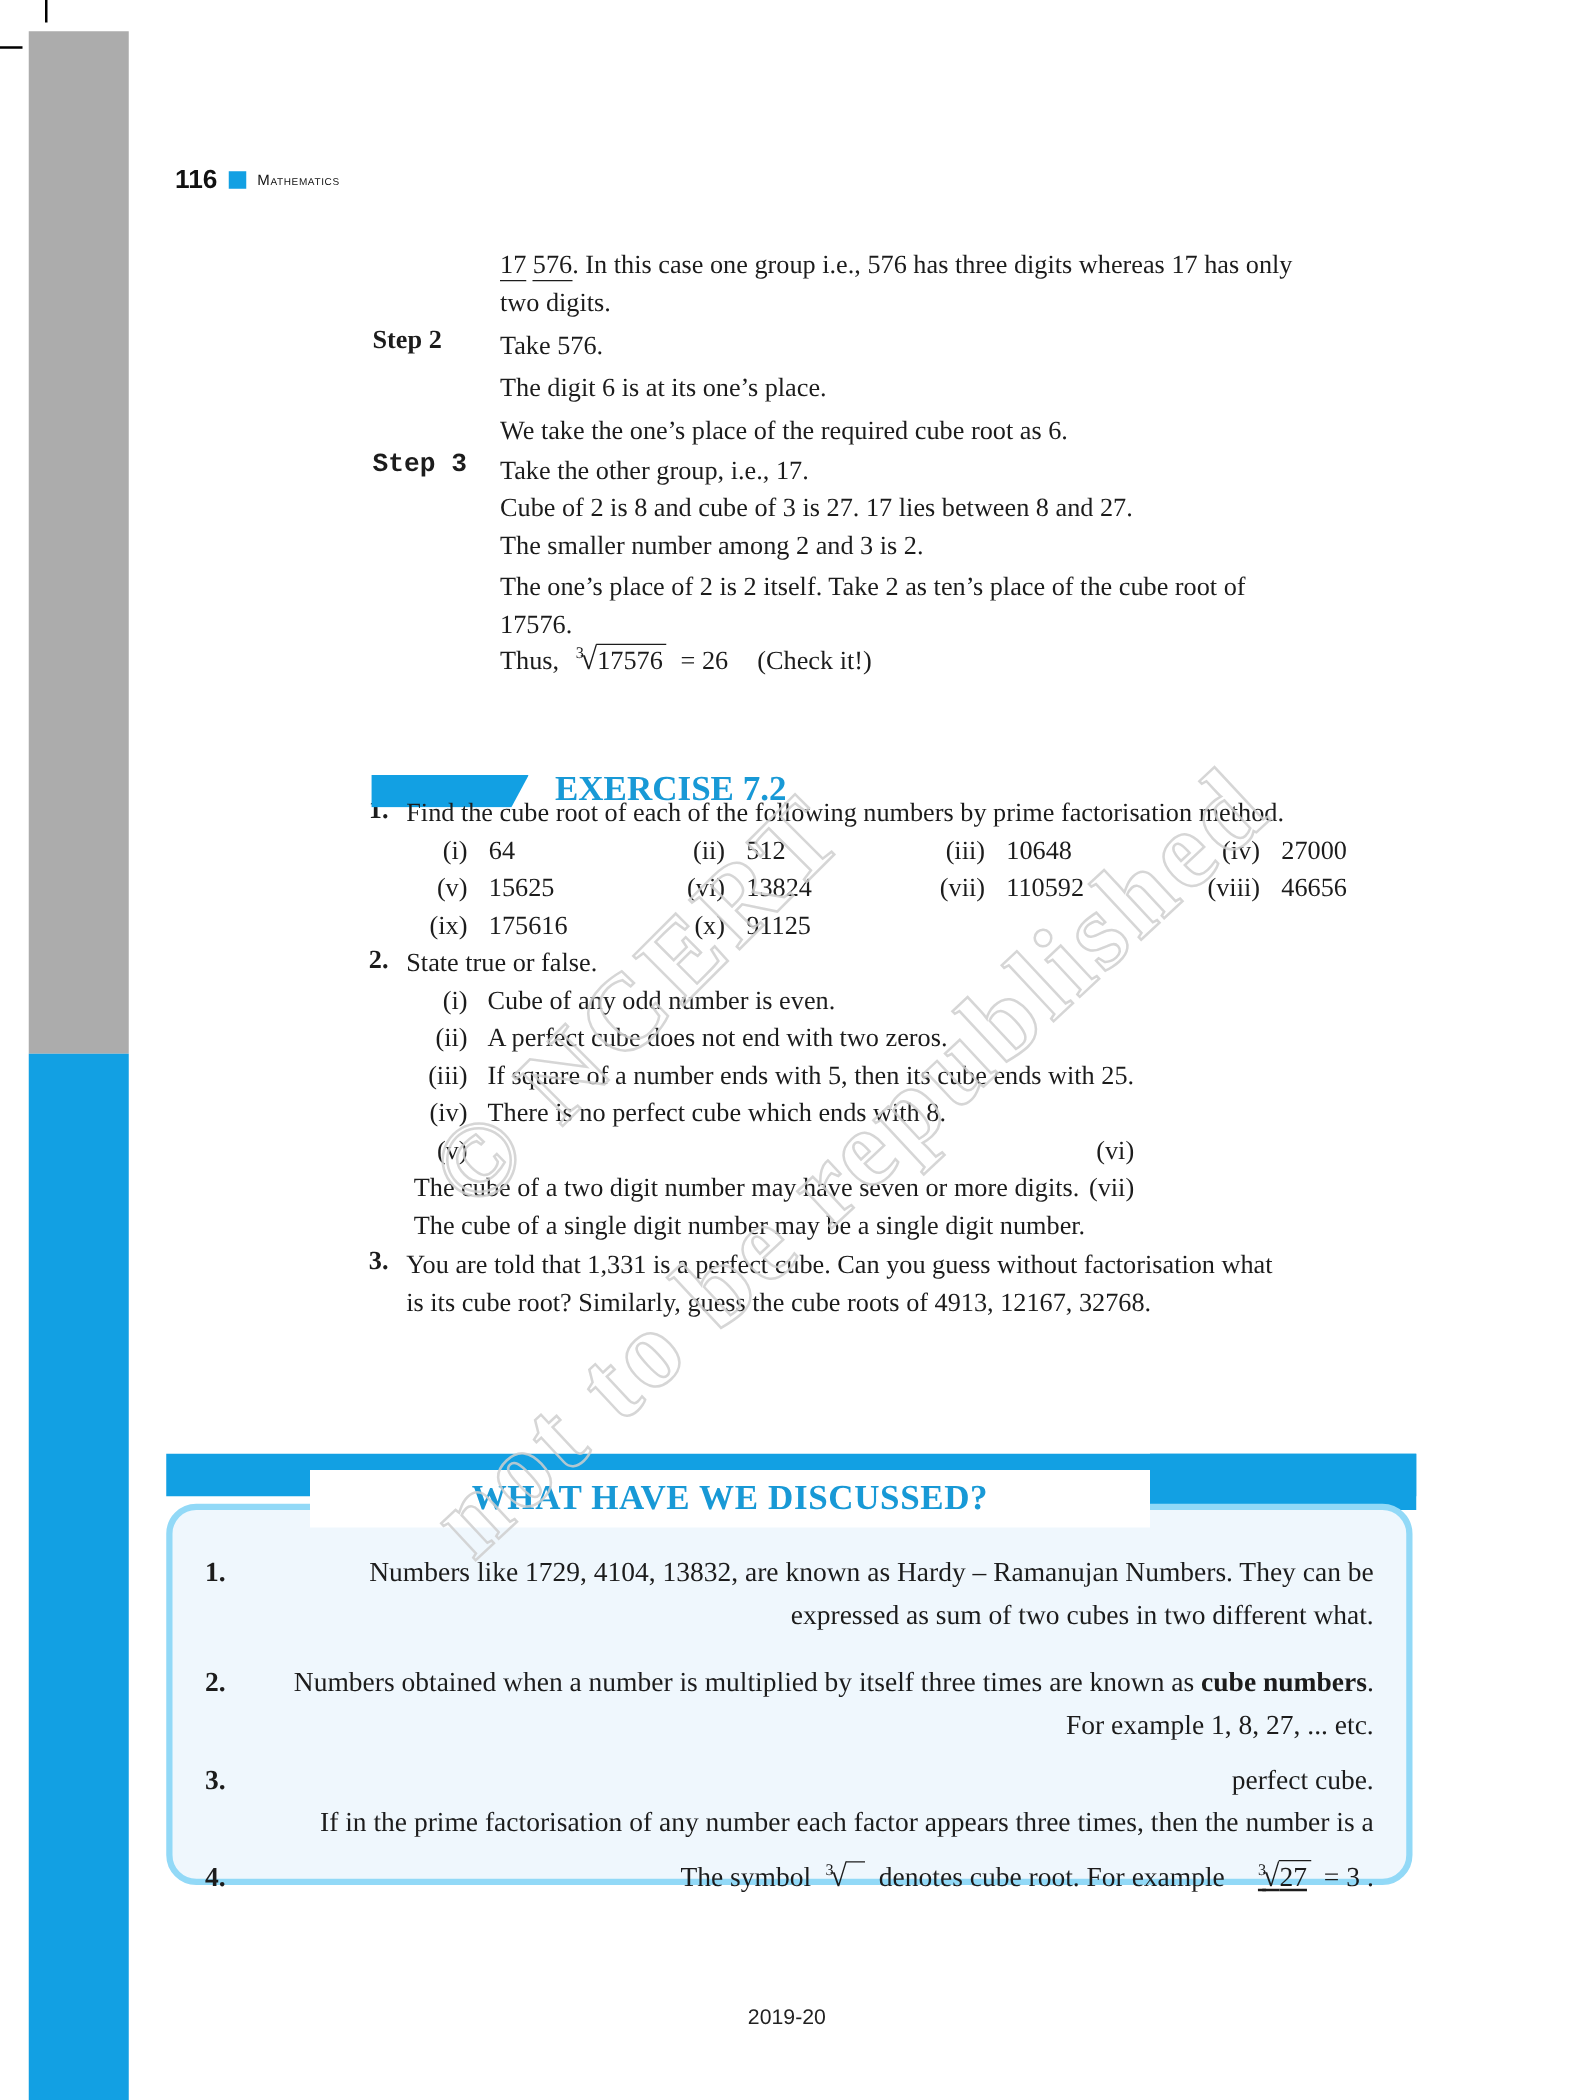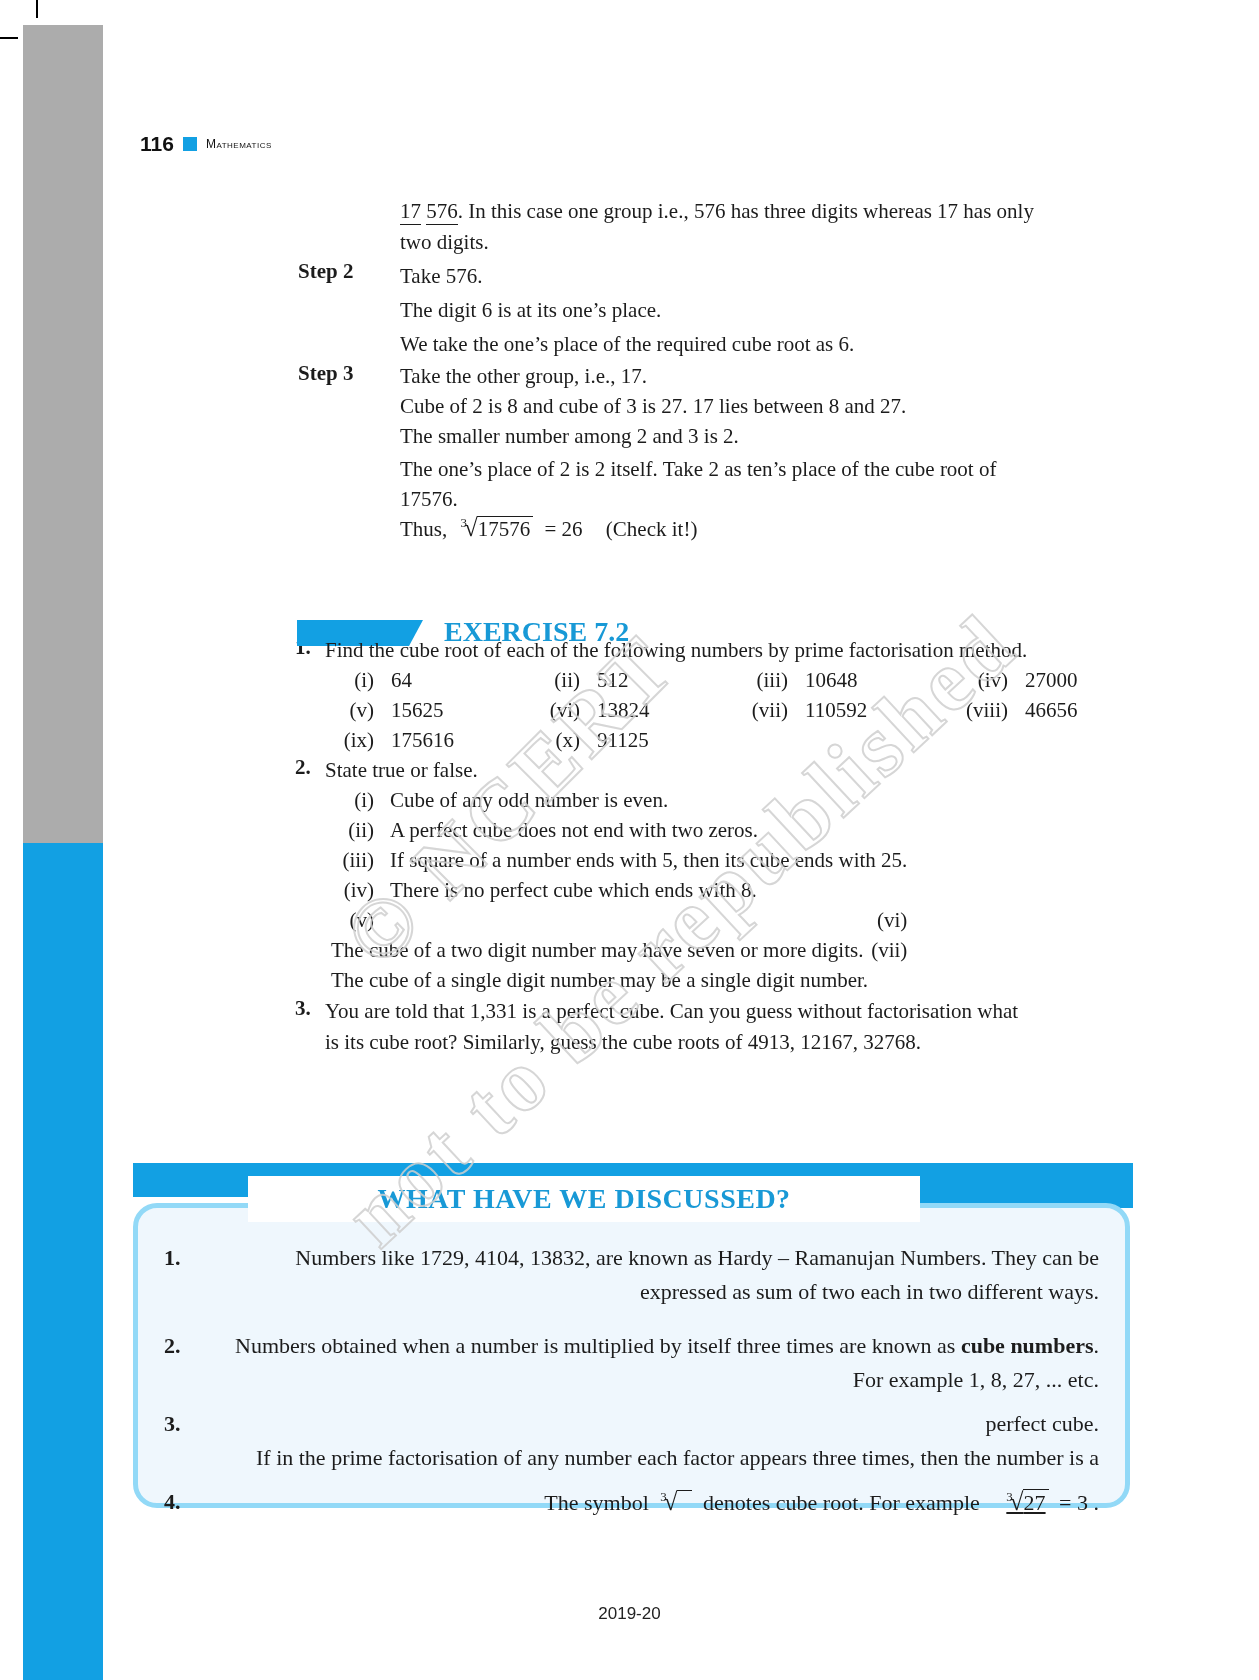--- a/index.html
+++ b/index.html
@@ -120,21 +120,21 @@
     <div class="ln">two digits.</div>
   </div>
 
   <div class="abs step-label" style="left:298px;top:259px;">Step 2</div>
   <div class="abs body-text" style="left:400px;top:259px;line-height:34px;">
     <div class="ln">Take 576.</div>
     <div class="ln">The digit 6 is at its one’s place.</div>
     <div class="ln">We take the one’s place of the required cube root as 6.</div>
   </div>
 
-  <div class="abs step-label" style="left:298px;top:361px;">Step 3</div>
+  <div class="abs step-label" style="left:298px;top:361px;font-family:Liberation Mono, monospace;">Step 3</div>
   <div class="abs body-text step-lines" style="left:400px;top:361px;">
     <div class="ln">Take the other group, i.e., 17.</div>
     <div class="ln">Cube of 2 is 8 and cube of 3 is 27. 17 lies between 8 and 27.</div>
     <div class="ln">The smaller number among 2 and 3 is 2.</div>
     <div class="ln mt3">The one’s place of 2 is 2 itself. Take 2 as ten’s place of the cube root of</div>
     <div class="ln">17576.</div>
   </div>
 
   <div class="abs body-text" style="left:400px;top:512px;">
     <span>Thus,</span>
@@ -199,21 +199,21 @@
   <div class="abs d-tab"></div>
   <div class="abs d-label">
     <span class="d-title">WHAT HAVE WE DISCUSSED?</span>
   </div>
 
   <div class="abs d-box">
     <div class="ditem mb1">
       <span class="dnum">1.</span>
       <div class="dtext">
         <div class="ln"><span>Numbers like 1729, 4104, 13832, are known as Hardy – Ramanujan Numbers. They can be</span><span class="b"></span><span></span></div>
-        <div class="ln">expressed as sum of two each in two different ways.</div>
+        <div class="ln">expressed as sum of two cubes in two different what.</div>
       </div>
     </div>
     <div class="ditem mb2">
       <span class="dnum">2.</span>
       <div class="dtext">
         <div class="ln"><span>Numbers obtained when a number is multiplied by itself three times are known as </span><span class="b">cube numbers</span><span>.</span></div>
         <div class="ln">For example 1, 8, 27, ... etc.</div>
       </div>
     </div>
     <div class="ditem mb3">

